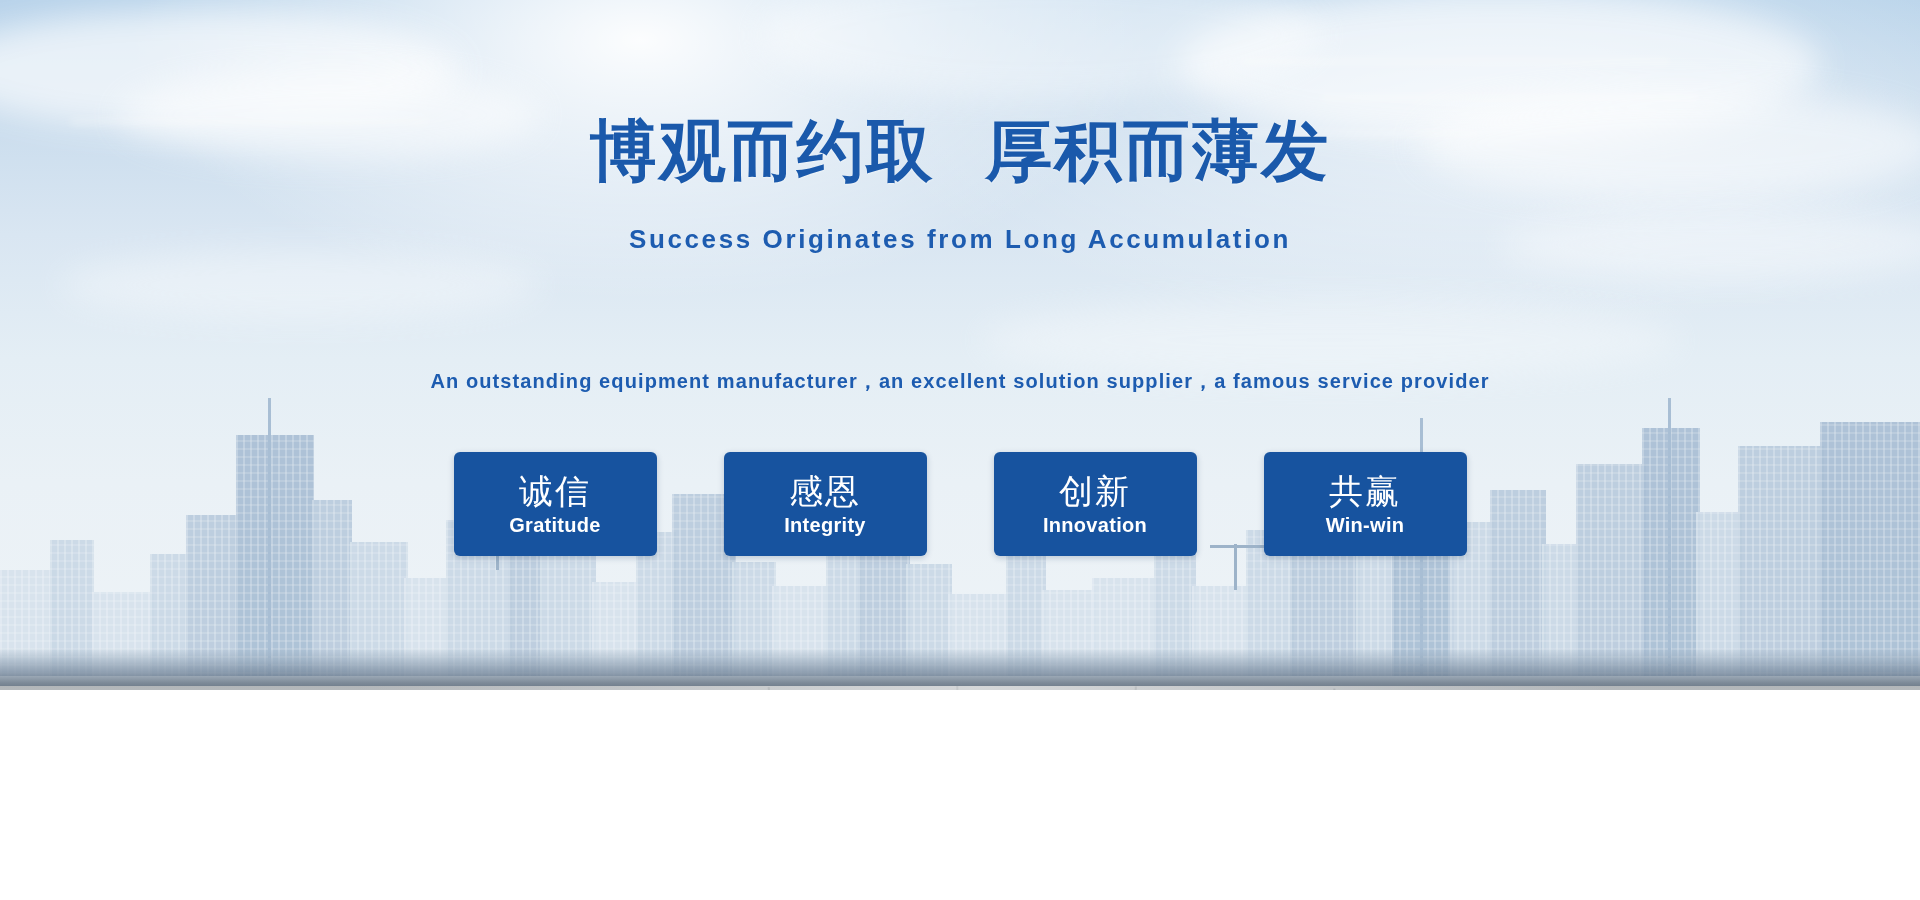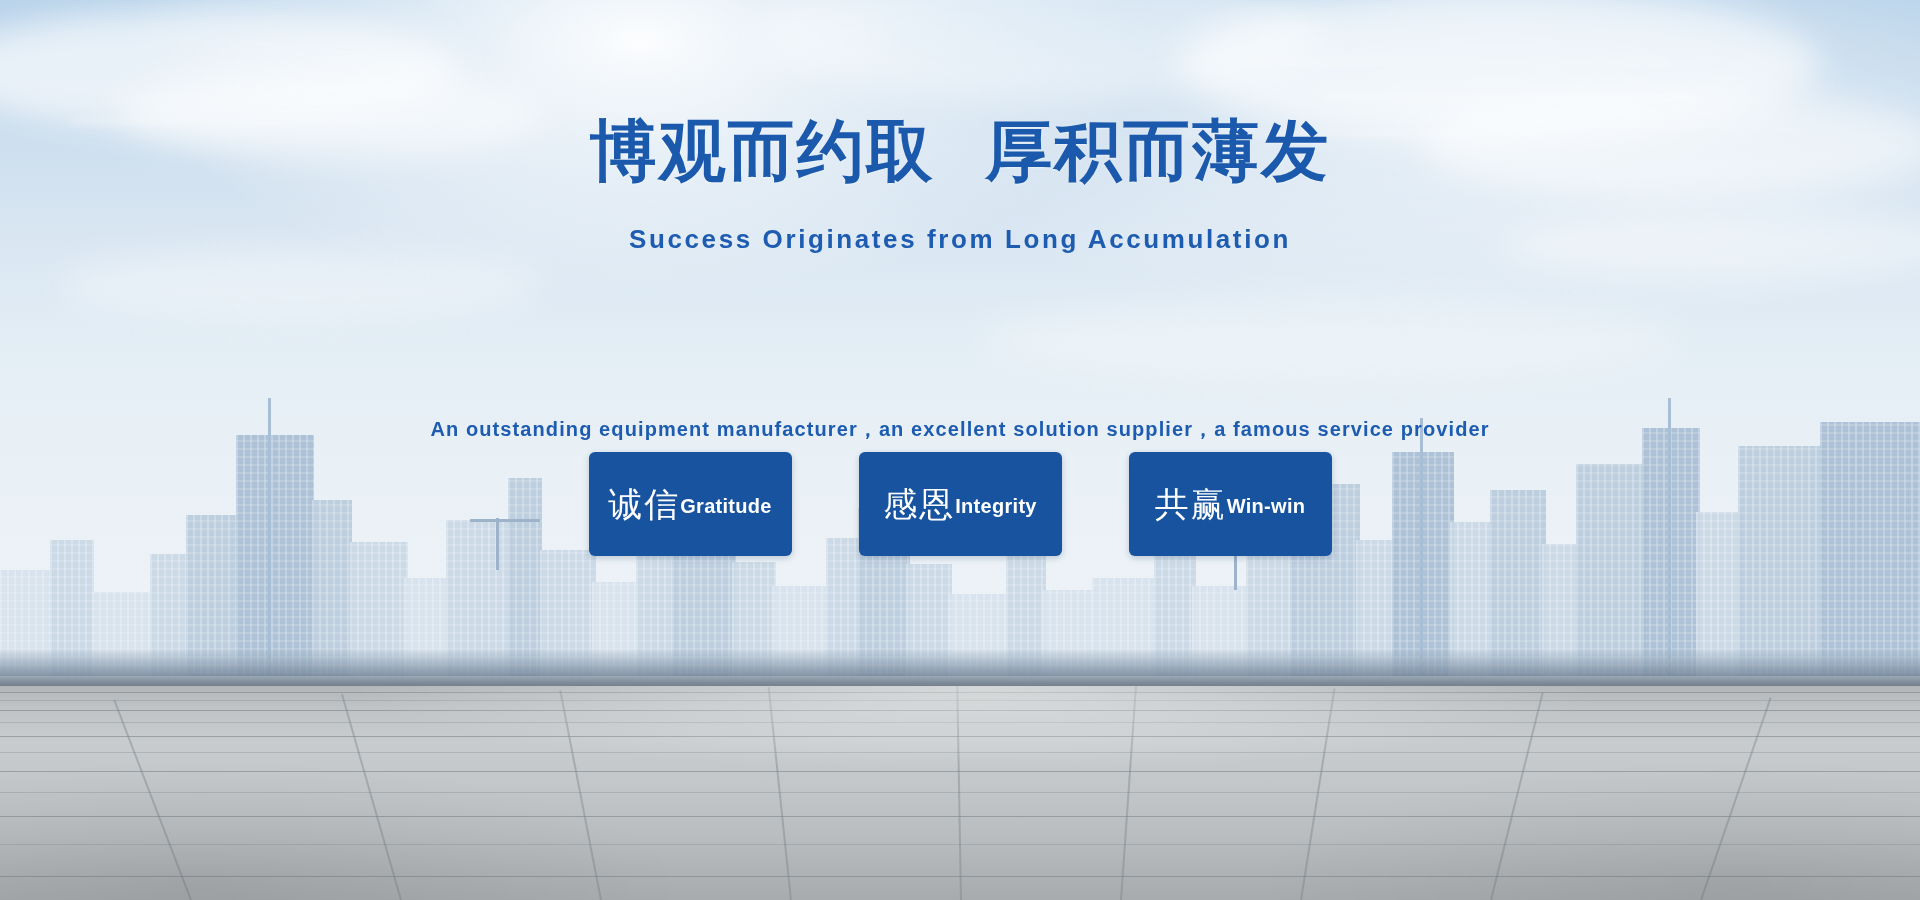--- a/index.html
+++ b/index.html
@@ -1,20 +1,20 @@
 <!DOCTYPE html>
 <html><head>
 <meta charset="utf-8">
 <style>
   html,body{margin:0;padding:0;background:#fff;}
   body{font-family:"Liberation Sans","DejaVu Sans",sans-serif;}
 
   .banner{
     position:relative;
-    width:1920px;height:900px;
+    width:1920px;height:690px;
     overflow:hidden;
     background:#fde047;
     text-decoration:underline;
   }
 
   
   .sky{
     position:absolute;left:0;top:0;width:1920px;height:690px;
     background:
       radial-gradient(ellipse 820px 420px at 640px 40px, rgba(255,255,255,.95) 0%, rgba(255,255,255,0) 62%),
@@ -115,34 +115,33 @@
     text-shadow:0 1px 2px rgba(255,255,255,.4);
   }
   .sub-en{
     position:absolute;left:0;top:368px;width:1920px;
     text-align:center;
     font-family:"Liberation Sans","DejaVu Sans",sans-serif;
     font-weight:700;
     font-size:20px;
     letter-spacing:1.1px;
     color:#1d5cb0;
-    margin-top:48px;
   }
 
   
   .boxes{
     position:absolute;left:0;top:452px;width:1920px;
     display:flex;justify-content:center;align-items:flex-start;
     gap:67px;
   }
   .vbox{
     width:203px;height:104px;
     background:#17539f;
     border-radius:6px;
-    display:flex;
+    display:flex;flex-direction:column;
     align-items:center;justify-content:center;
     box-shadow:0 2px 6px rgba(20,50,90,.22);
   }
   .vbox .cn{
     font-family:"DejaVu Sans","Liberation Sans",sans-serif;
     font-weight:400;
     font-size:34px;
     line-height:38px;
     color:#ffffff;
     letter-spacing:2px;
@@ -272,20 +271,24 @@
       <div class="vbox">
         <span class="cn">诚信</span>
         <span class="en">Gratitude</span>
       </div>
 
       <div class="vbox">
         <span class="cn">感恩</span>
         <span class="en">Integrity</span>
       </div>
 
+      <div class="vbox">
+        <span class="cn">创新</span>
+        <span class="en">Innovation</span>
+      </div>
 
       <div class="vbox">
         <span class="cn">共赢</span>
         <span class="en">Win-win</span>
       </div>
 
     </div>
   </div>
 
 </div>

